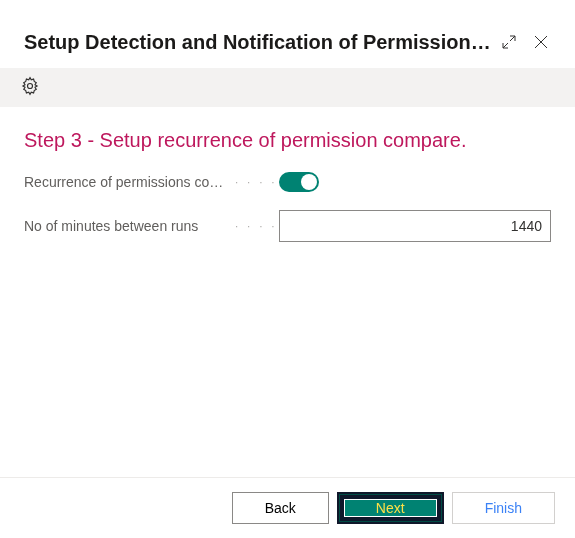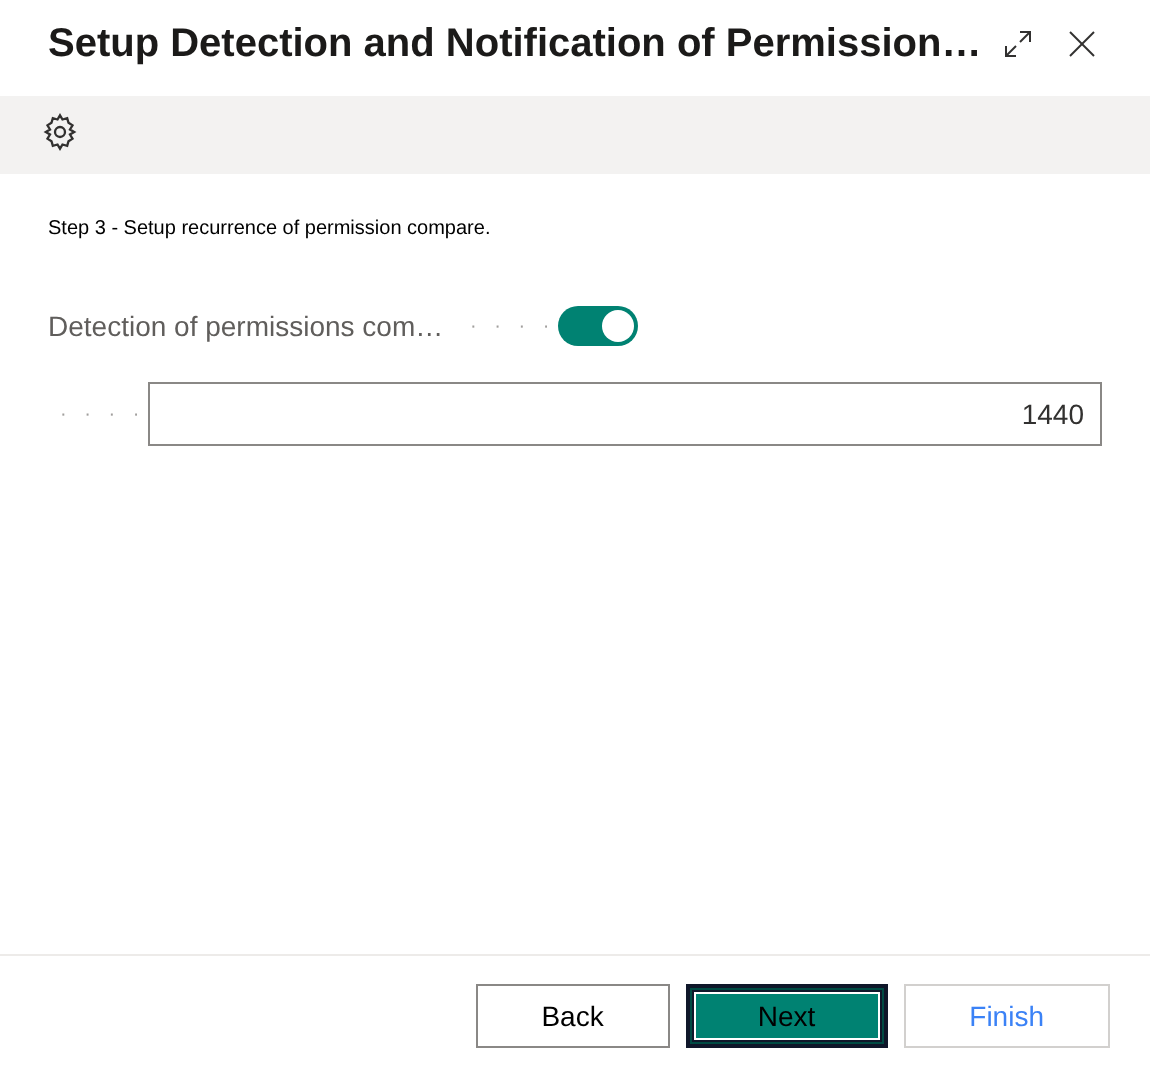--- a/index.html
+++ b/index.html
@@ -13,21 +13,21 @@
       color: #323130;
       background: #fff;
       width: 575px;
       height: 538px;
       position: relative;
     }
     .header {
       display: flex;
       align-items: center;
       justify-content: space-between;
-      padding: 8px 20px 12px 24px;
+      padding: 28px 20px 12px 24px;
     }
     .header-title {
       font-size: 20px;
       font-weight: 600;
       color: #1b1a19;
       white-space: nowrap;
       overflow: hidden;
       text-overflow: ellipsis;
       flex: 1;
     }
@@ -51,23 +51,23 @@
       display: flex;
       align-items: center;
     }
     .gear-icon {
       color: #323130;
     }
     .content {
       padding: 22px 24px;
     }
     .step-title {
-      font-size: 10px;
-      color: #000000;
-      margin-bottom: 29px;
+      font-size: 20px;
+      color: #be185d;
+      margin-bottom: 16px;
     }
     .form-row {
       display: flex;
       align-items: center;
       margin-bottom: 14px;
       min-height: 28px;
     }
     .form-label {
       width: 205px;
       font-size: 14px;
@@ -130,22 +130,22 @@
       height: 32px;
       font-size: 14px;
       font-family: inherit;
       border: 1px solid #8a8886;
       background: #fff;
       cursor: pointer;
       padding: 0 32px;
     }
     .btn-primary {
       background: #008272;
-      border: 4px solid #0f172a;
-      color: #000000;
+      border: 7px solid #0f172a;
+      color: #fde047;
       outline: 1px solid #004b44;
       outline-offset: -3px;
       box-shadow: inset 0 0 0 1px #fff;
       text-align: center;
     }
     .btn-disabled {
       color: #3b82f6;
       border-color: #d2d0ce;
       cursor: default;
     }
@@ -179,28 +179,29 @@
       <circle cx="12" cy="12" r="3"></circle>
       <path d="M12 2l1.5 2.5 2.8-.8.8 2.8L19.5 8 18 10.5 20.5 12 18 13.5 19.5 16l-2.4 1.5-.8 2.8-2.8-.8L12 22l-1.5-2.5-2.8.8-.8-2.8L4.5 16 6 13.5 3.5 12 6 10.5 4.5 8l2.4-1.5.8-2.8 2.8.8L12 2z"></path>
     </svg>
   </span>
 </div>
 
 <div class="content">
   <div class="step-title">Step 3 - Setup recurrence of permission compare.</div>
 
   <div class="form-row">
-    <div class="form-label">Detection of permissions com…</div>
+    <div class="form-label">Recurrence of permissions com…</div>
     <div class="dots">· · · ·</div>
     <div class="toggle">
       <div class="toggle-knob"></div>
     </div>
   </div>
 
   <div class="form-row">
+    <div class="form-label">No of minutes between runs</div>
     <div class="dots">· · · · ·</div>
     <input type="text" class="number-input" value="1440" style="">
   </div>
 </div>
 
 <div class="footer">
   <button class="btn">Back</button>
   <button class="btn btn-primary">Next</button>
   <button class="btn btn-disabled">Finish</button>
 </div>

